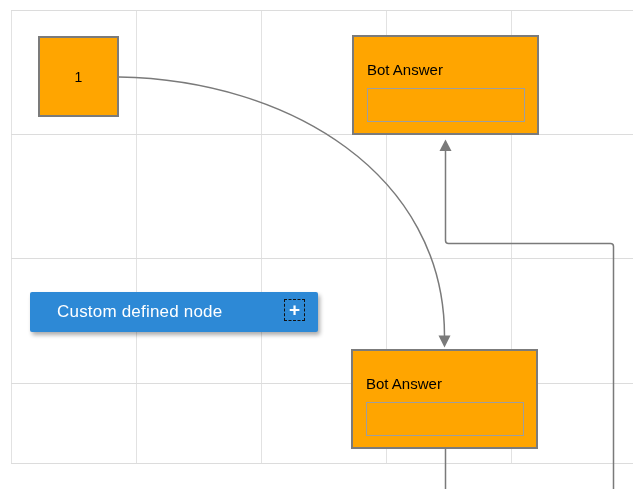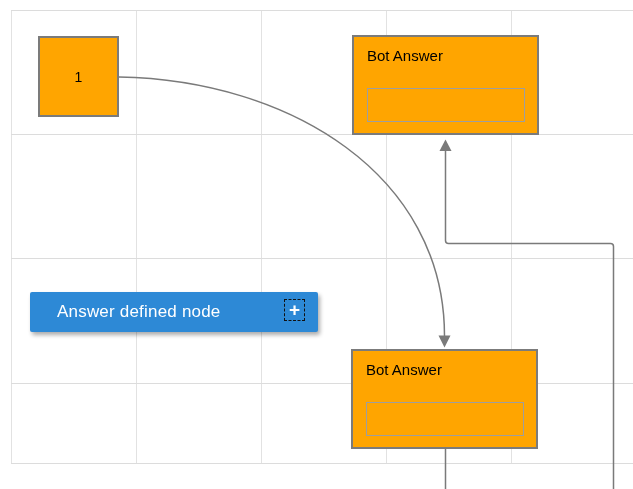--- a/index.html
+++ b/index.html
@@ -40,21 +40,21 @@
   }
   .bot-node {
     width: 187px;
     height: 100px;
   }
   .bot-node.top    { left: 352px; top: 35px;  }
   .bot-node.bottom { left: 351px; top: 349px; }
   .bot-node .bot-title {
     position: absolute;
     left: 13px;
-    top: 10px;
+    top: 24px;
     font-size: 15px;
     color: #000000;
     white-space: nowrap;
   }
   .bot-node .bot-field {
     position: absolute;
     left: 13px;
     top: 51px;
     width: 158px;
     height: 34px;
@@ -131,19 +131,19 @@
     <span class="bot-title">Bot Answer</span>
     <div class="bot-field"></div>
   </div>
 
   <div class="node bot-node bottom">
     <span class="bot-title">Bot Answer</span>
     <div class="bot-field"></div>
   </div>
 
   <div class="palette-btn">
-    <span class="btn-label">Answer defined node</span>
+    <span class="btn-label">Custom defined node</span>
     <div class="add-box">
       <span class="plus">+</span>
     </div>
   </div>
 
 </div>
 
 </body></html>

